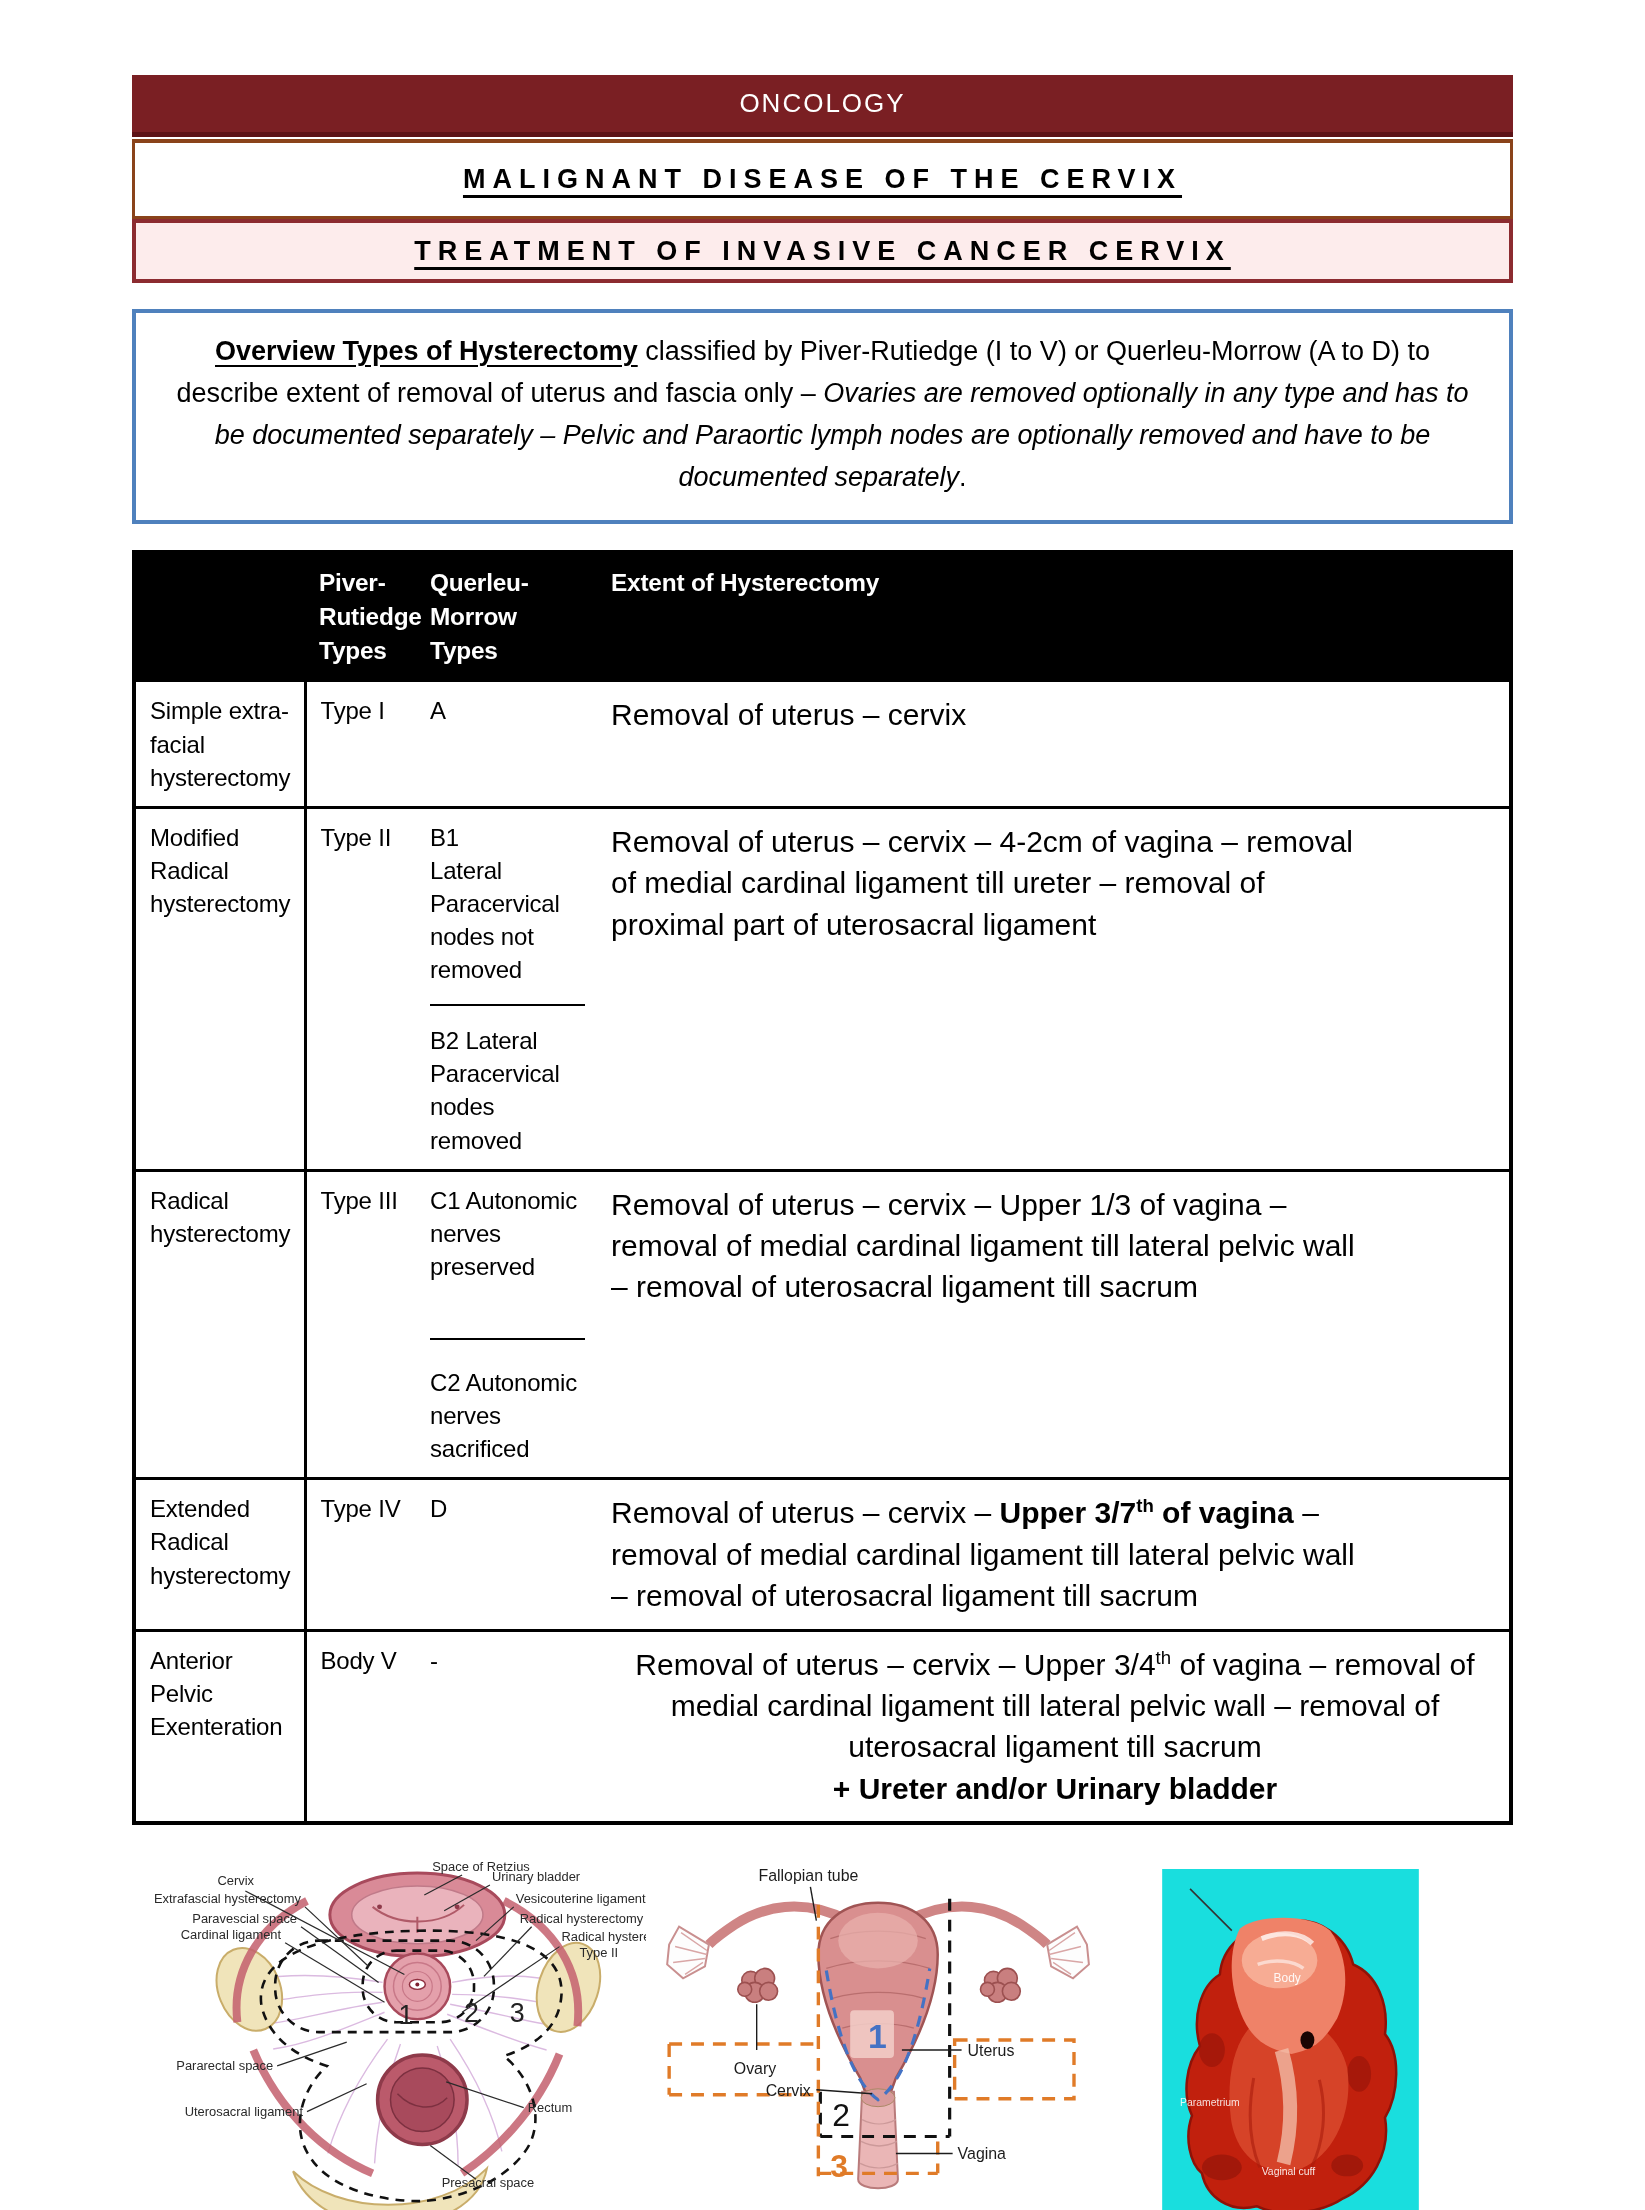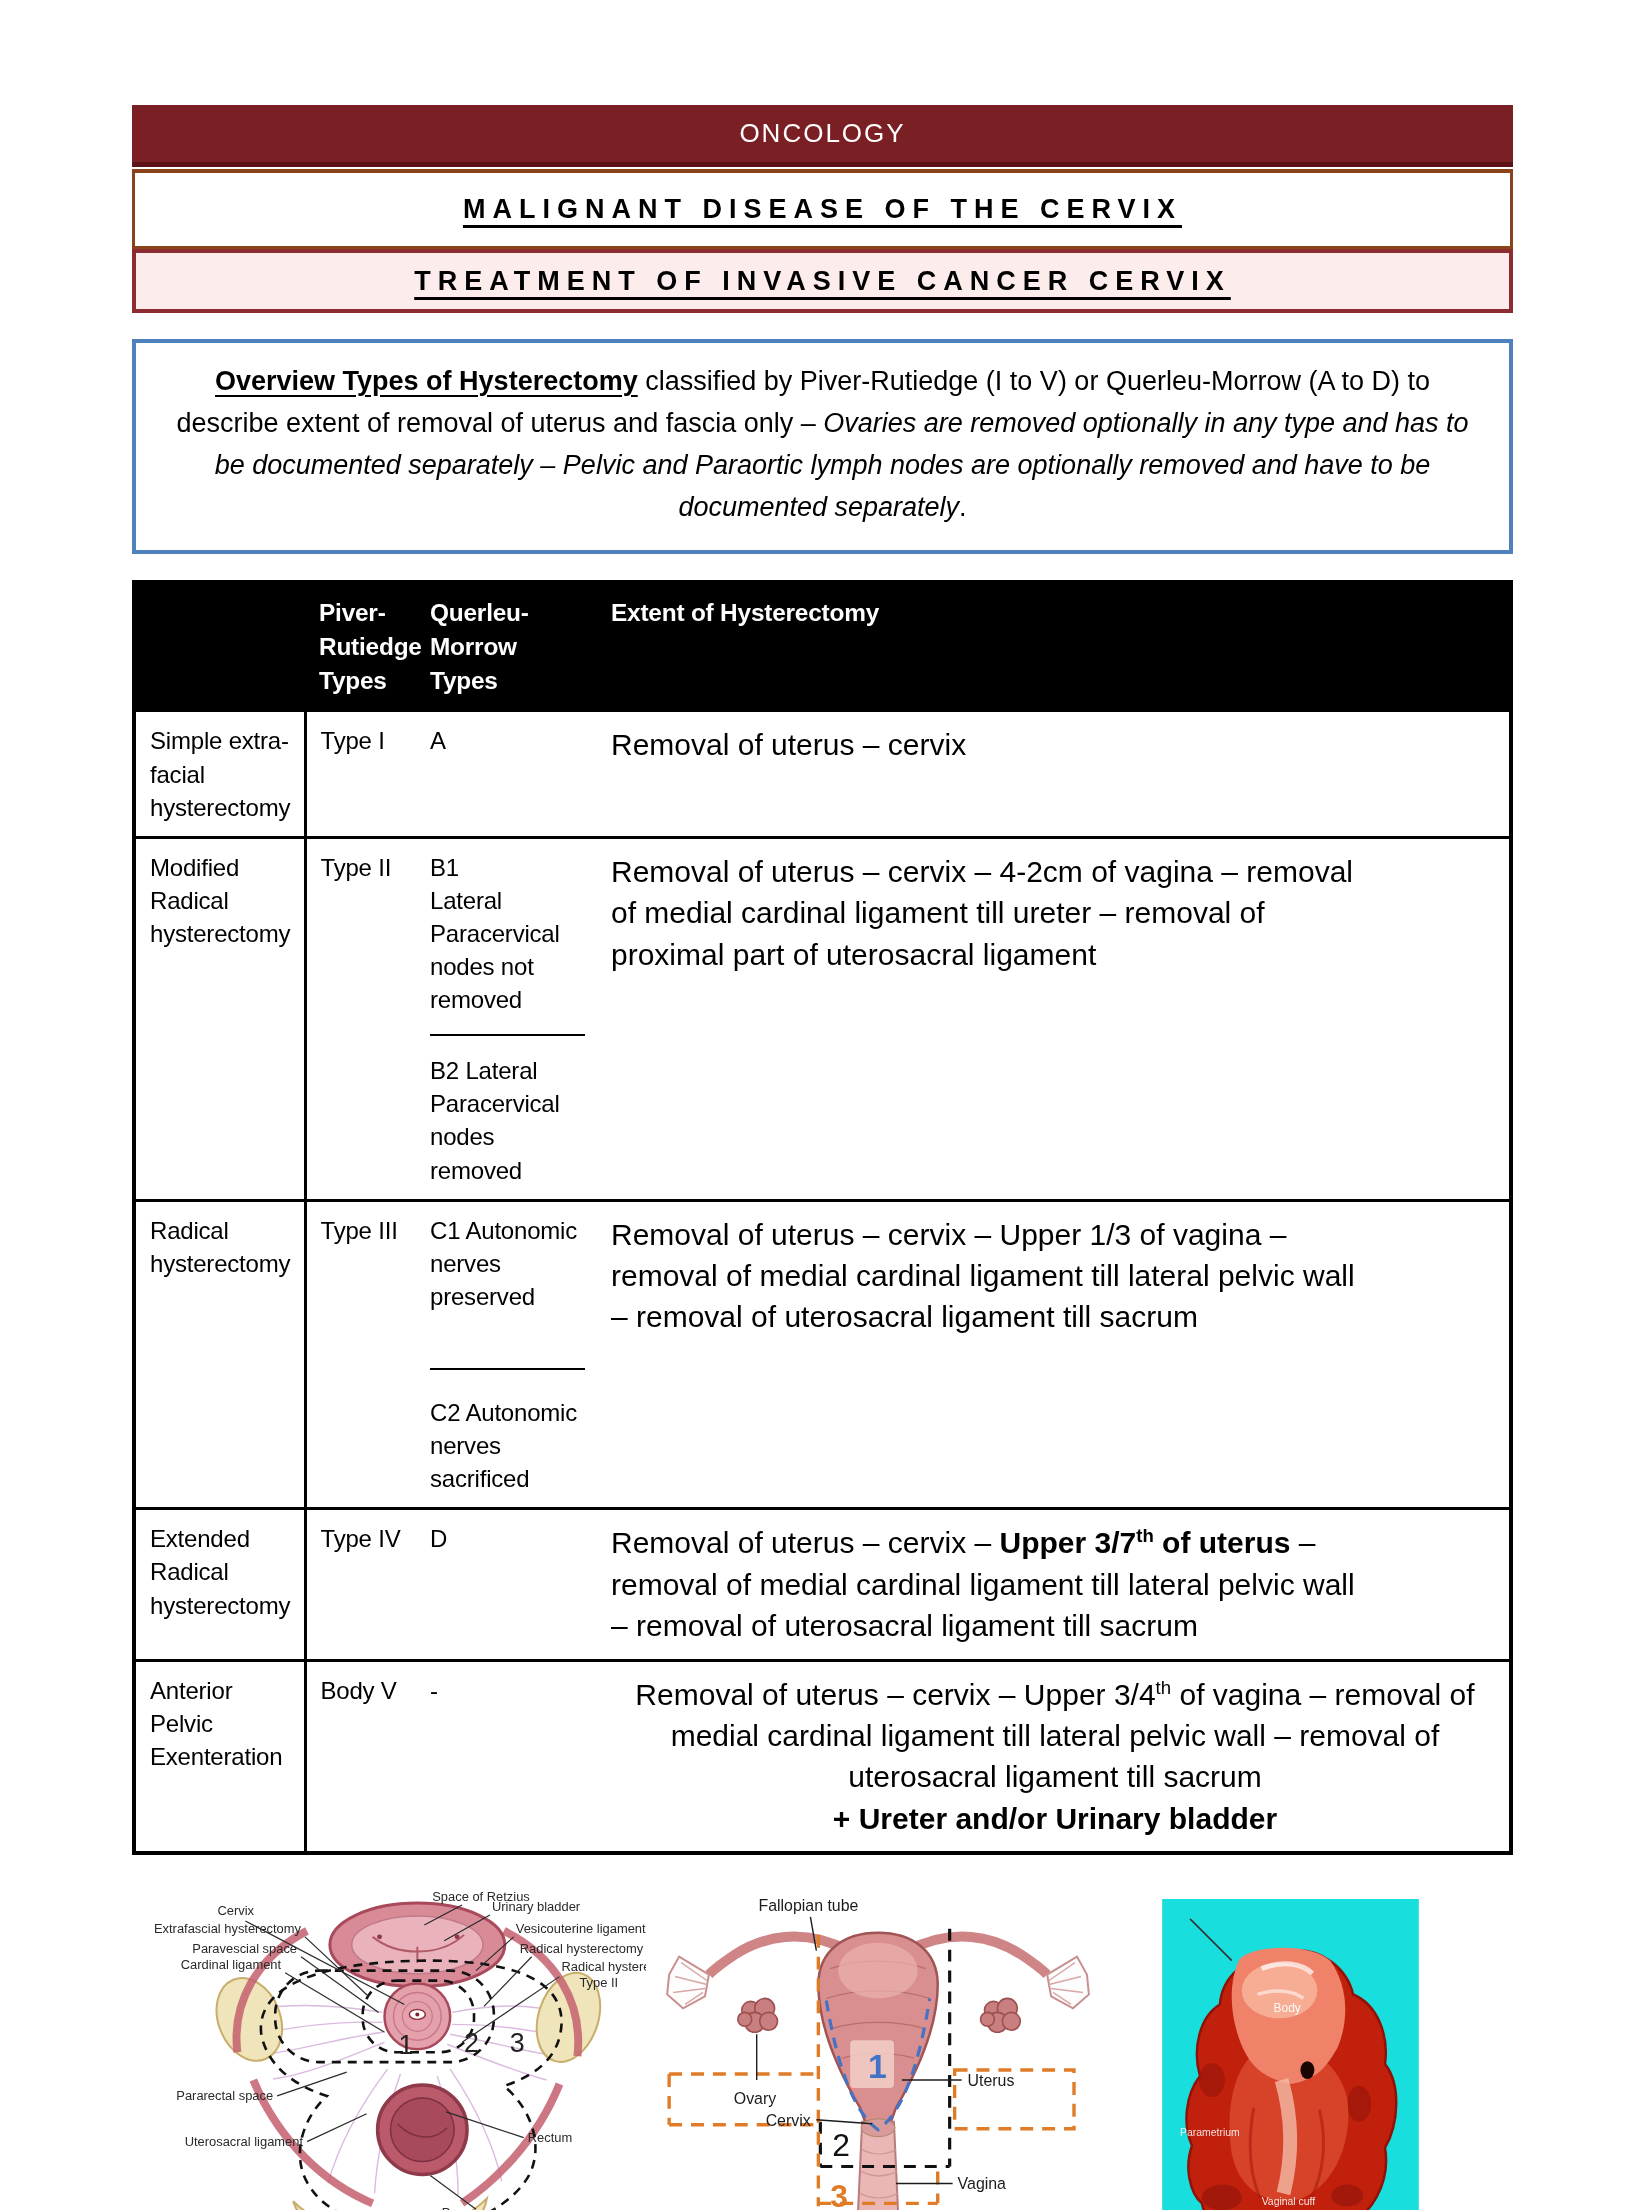--- a/index.html
+++ b/index.html
@@ -8,21 +8,21 @@
     width:1646px; height:2211px; position:relative;
     background:#ffffff; color:#000;
     font-family:"Liberation Sans", sans-serif;
   }
   .content { position:absolute; left:132px; top:75px; width:1381px; }
 
   
   .banner {
     height:62px; background:#7a1f23; border-bottom:5px solid #5c1216;
     display:flex; align-items:center; justify-content:center;
-    color:#fff; font-size:26px; letter-spacing:2px;margin-top:30px;
+    color:#fff; font-size:26px; letter-spacing:2px;
   }
   .title-box {
     margin-top:2px; border:3px solid #8a431a; border-top-width:4px;
     height:80px; background:#fff;
     display:flex; align-items:center; justify-content:center;
   }
   .main-title, .sub-title {
     font-weight:bold; font-size:27px; letter-spacing:7px;
     text-decoration:underline; text-underline-offset:7px; text-decoration-thickness:2.5px;
     white-space:nowrap;
@@ -145,21 +145,21 @@
         <td class="v-mid" style="padding-left:16px">
             <div class="extent">Removal of uterus – cervix – Upper 1/3 of vagina – removal of medial cardinal ligament till lateral pelvic wall – removal of uterosacral ligament till sacrum</div>
           </td>
       </tr>
 
       <tr style="height:144px">
         <td class="c-name v-mid">Extended Radical hysterectomy</td>
         <td>Type IV</td>
         <td>D</td>
         <td style="padding-left:16px">
-          <div class="extent"><span>Removal of uterus – cervix – </span><span class="b">Upper 3/7</span><sup class="b">th</sup><span class="b"> of uterus</span><span> – </span><span>removal of medial cardinal ligament till lateral pelvic wall – removal of uterosacral ligament till sacrum</span></div>
+          <div class="extent"><span>Removal of uterus – cervix – </span><span class="b">Upper 3/7</span><sup class="b">th</sup><span class="b"> of vagina</span><span> – </span><span>removal of medial cardinal ligament till lateral pelvic wall – removal of uterosacral ligament till sacrum</span></div>
         </td>
       </tr>
 
       <tr style="height:164px">
         <td class="c-name v-mid">Anterior Pelvic Exenteration</td>
         <td>Body V</td>
         <td>-</td>
         <td style="padding-left:16px">
           <div class="extent extent-center"><span>Removal of uterus – cervix – Upper 3/4</span><sup>th</sup><span> of vagina – removal of medial cardinal ligament till lateral pelvic wall – removal of uterosacral ligament till sacrum</span>
             <div class="b">+ Ureter and/or Urinary bladder</div>

